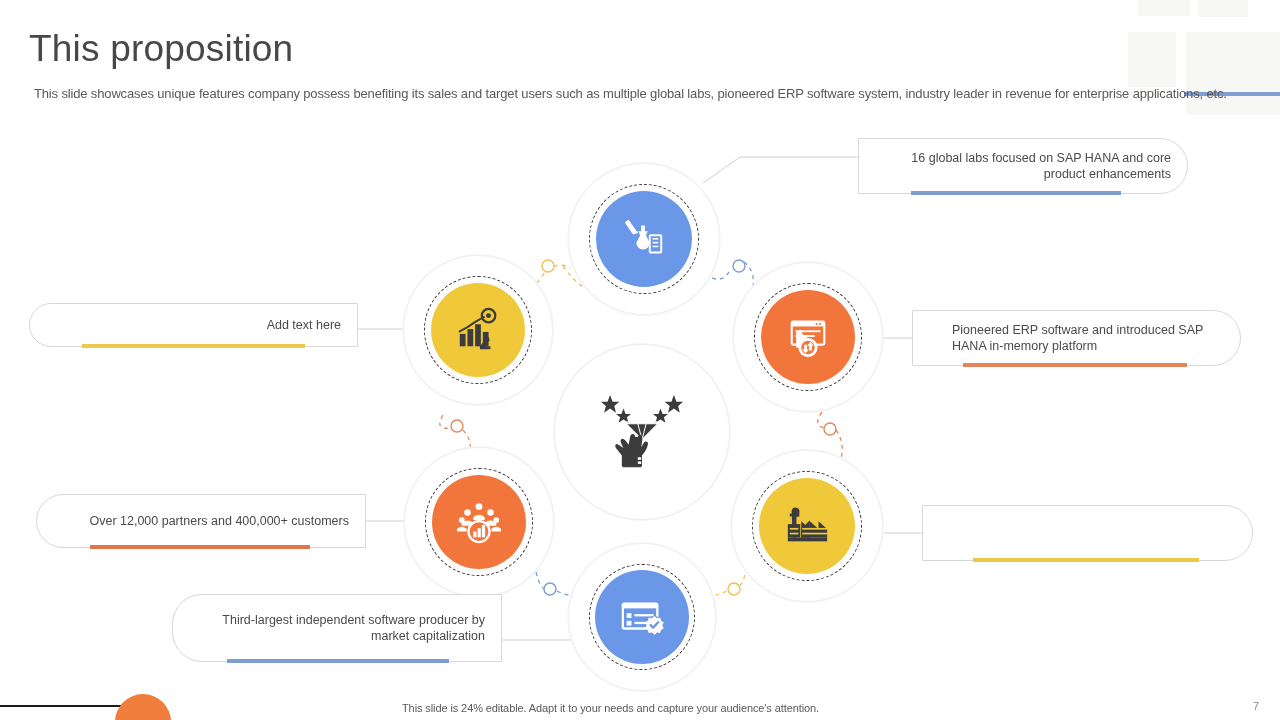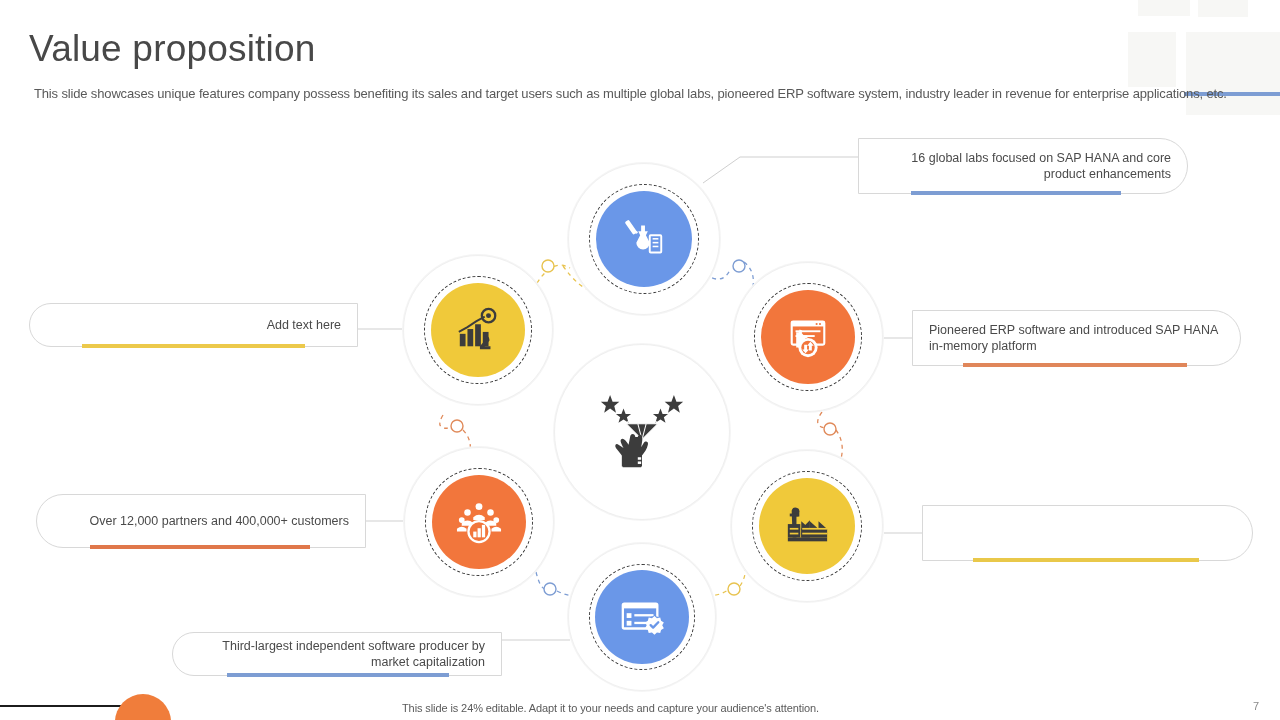--- a/index.html
+++ b/index.html
@@ -54,34 +54,34 @@
   .card.left  { border-radius:30px 0 0 30px; }
   .card.left .card-text { text-align:right; }
   
   .card.right { border-radius:0 30px 30px 0; }
 
   .card-topright  { left:858px;  top:138px; width:330px; height:56px; }
   .card-topright .card-text { text-align:right; }
   .card-topright .bar { left:52px; right:66px; background:#7d9dd3; }
 
   .card-midright  { left:912px;  top:310px; width:329px; height:56px; }
-  .card-midright .card-text { text-align:left; }
+  .card-midright .card-text { text-align:left;margin-left:23px; }
   .card-midright .bar { left:50px; right:53px; background:#e0865a; }
 
   .card-lowright  { left:922px;  top:505px; width:331px; height:56px; }
   .card-lowright .card-text { text-align:left; }
   .card-lowright .bar { left:50px; right:53px; background:#e9c84a; }
 
   .card-topleft   { left:29px;   top:303px; width:329px; height:44px; }
   .card-topleft .bar  { left:52px; right:52px; background:#ecc94b; }
 
   .card-midleft   { left:36px;   top:494px; width:330px; height:54px; }
   .card-midleft .bar  { left:53px; right:55px; background:#e0774a; }
 
-  .card-bottom    { left:172px;  top:632px; width:330px; height:44px; }
+  .card-bottom    { left:172px;  top:594px; width:330px; height:68px; }
   .card-bottom .card-text { text-align:right; }
   .card-bottom .bar   { left:54px; right:52px; background:#7d9dd3; }
 
   
   .node { position:absolute; border-radius:50%; }
   .halo {
     background:#ffffff;
     border:1px solid #f0f0f0;
     box-shadow:0 0 0 1px #f5f5f5;
   }
@@ -119,21 +119,21 @@
 </style>
 </head>
 <body>
 
 <div class="deco deco-a"></div>
 <div class="deco deco-b"></div>
 <div class="deco deco-c"></div>
 <div class="deco deco-d"></div>
 <div class="deco-rule"></div>
 
-<div class="page-title">Value proposition</div>
+<div class="page-title">This proposition</div>
 <div class="page-subtitle">This slide showcases unique features company possess benefiting its sales and target users such as multiple global labs, pioneered ERP software system, industry leader in revenue for enterprise applications, etc.</div>
 
 <svg class="svg-layer" viewBox="0 0 1280 720">
   <g stroke="#cfcfcf" stroke-width="1" fill="none">
 
     <path d="M703,183 L740,157 L858,157"></path>
 
     <path d="M882,338 L912,338"></path>
 
     <path d="M884,533 L922,533"></path>

